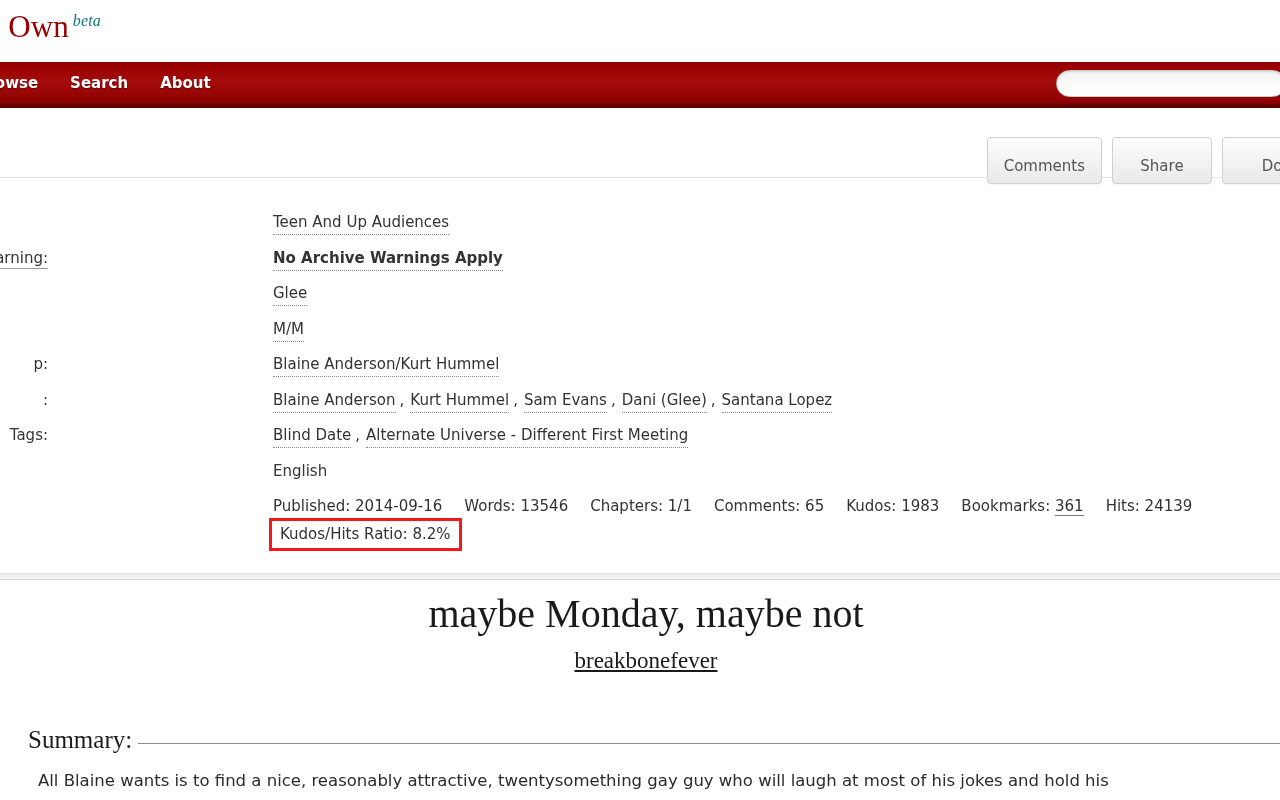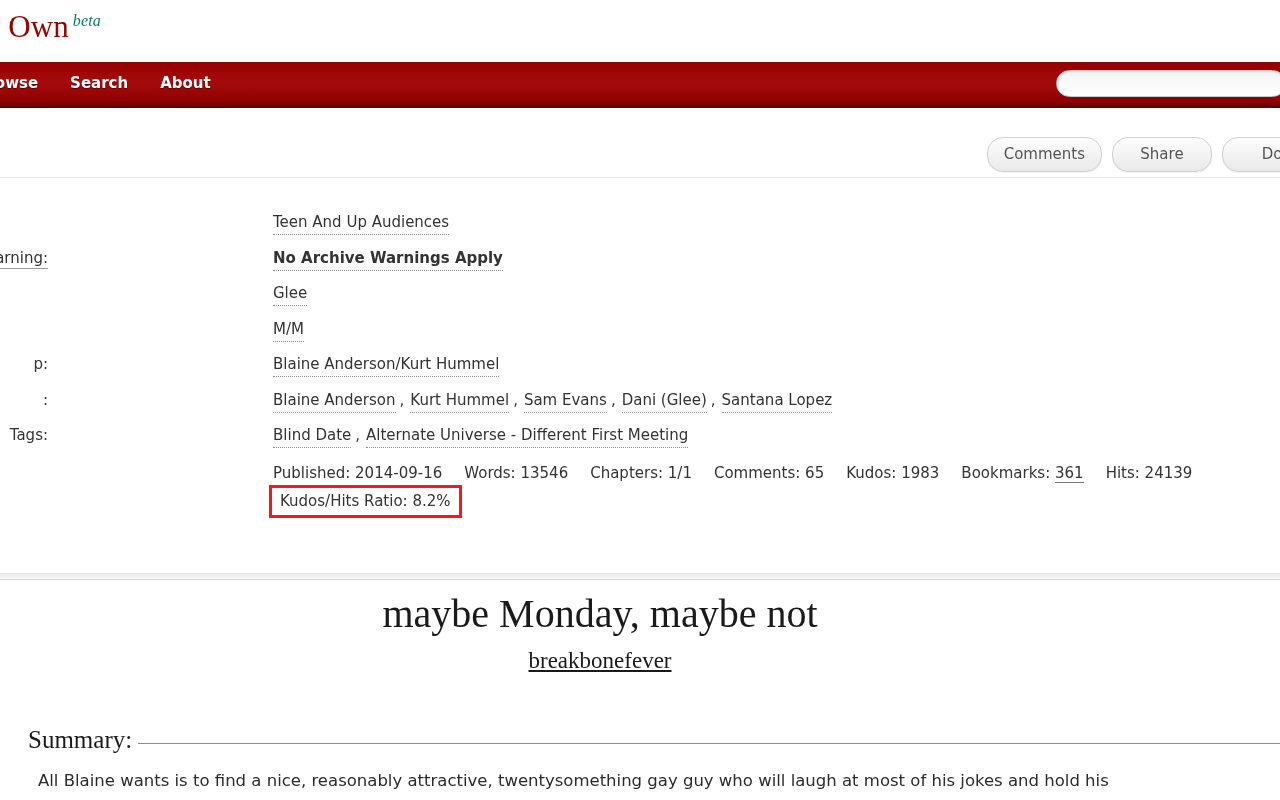--- a/index.html
+++ b/index.html
@@ -113,28 +113,28 @@
   .actions {
     position: absolute;
     right: -42px;
     top: 29px;
     display: flex;
     gap: 10px;
   }
   .action-btn {
     display: inline-block;
     min-width: 66px;
-    padding: 7px 16px 8px;
+    padding: 19px 16px 8px;
     font-family: "DejaVu Sans", sans-serif;
     font-size: 15px;
     color: #555555;
     text-align: center;
     background: linear-gradient(to bottom, #fdfdfd 0%, #f3f3f3 50%, #e9e9e9 100%);
     border: 1px solid #cfcfcf;
-    border-radius: 16px;
+    border-radius: 4px;
     cursor: pointer;
     white-space: nowrap;
     box-shadow: 0 1px 1px rgba(0,0,0,0.05);
   }
 
   
   .meta-block {
     position: absolute;
     top: 186px; left: 0;
     width: 1280px;
@@ -224,20 +224,21 @@
     margin-left: -4px;
     white-space: nowrap;
   }
 
   
   .work-heading {
     position: absolute;
     top: 588px; left: 0;
     width: 1200px;
     text-align: center;
+    padding-left: 46px;
   }
   .work-title {
     font-family: "Liberation Serif", "DejaVu Serif", serif;
     font-size: 40px;
     color: #1a1a1a;
     line-height: 52px;
     font-weight: normal;
     margin: 0;
   }
   .work-byline {
@@ -366,20 +367,26 @@
 
       <div class="meta-row">
         <div class="meta-label"><span>Tags:</span></div>
         <div class="meta-values">
           <span class="tag">Blind Date</span>
             <span class="tag-sep">,</span>
           <span class="tag">Alternate Universe - Different First Meeting</span>
         </div>
       </div>
 
+      <div class="meta-row">
+        <div class="meta-label"><span></span></div>
+        <div class="meta-values">
+          <span class="plain-value">English</span>
+        </div>
+      </div>
 
       <div class="stats-row">
         <span class="stat">
           <span class="stat-label">Published:</span>
           <span class="stat-value">2014-09-16</span>
         </span>
         <span class="stat">
           <span class="stat-label">Words:</span>
           <span class="stat-value">13546</span>
         </span>

